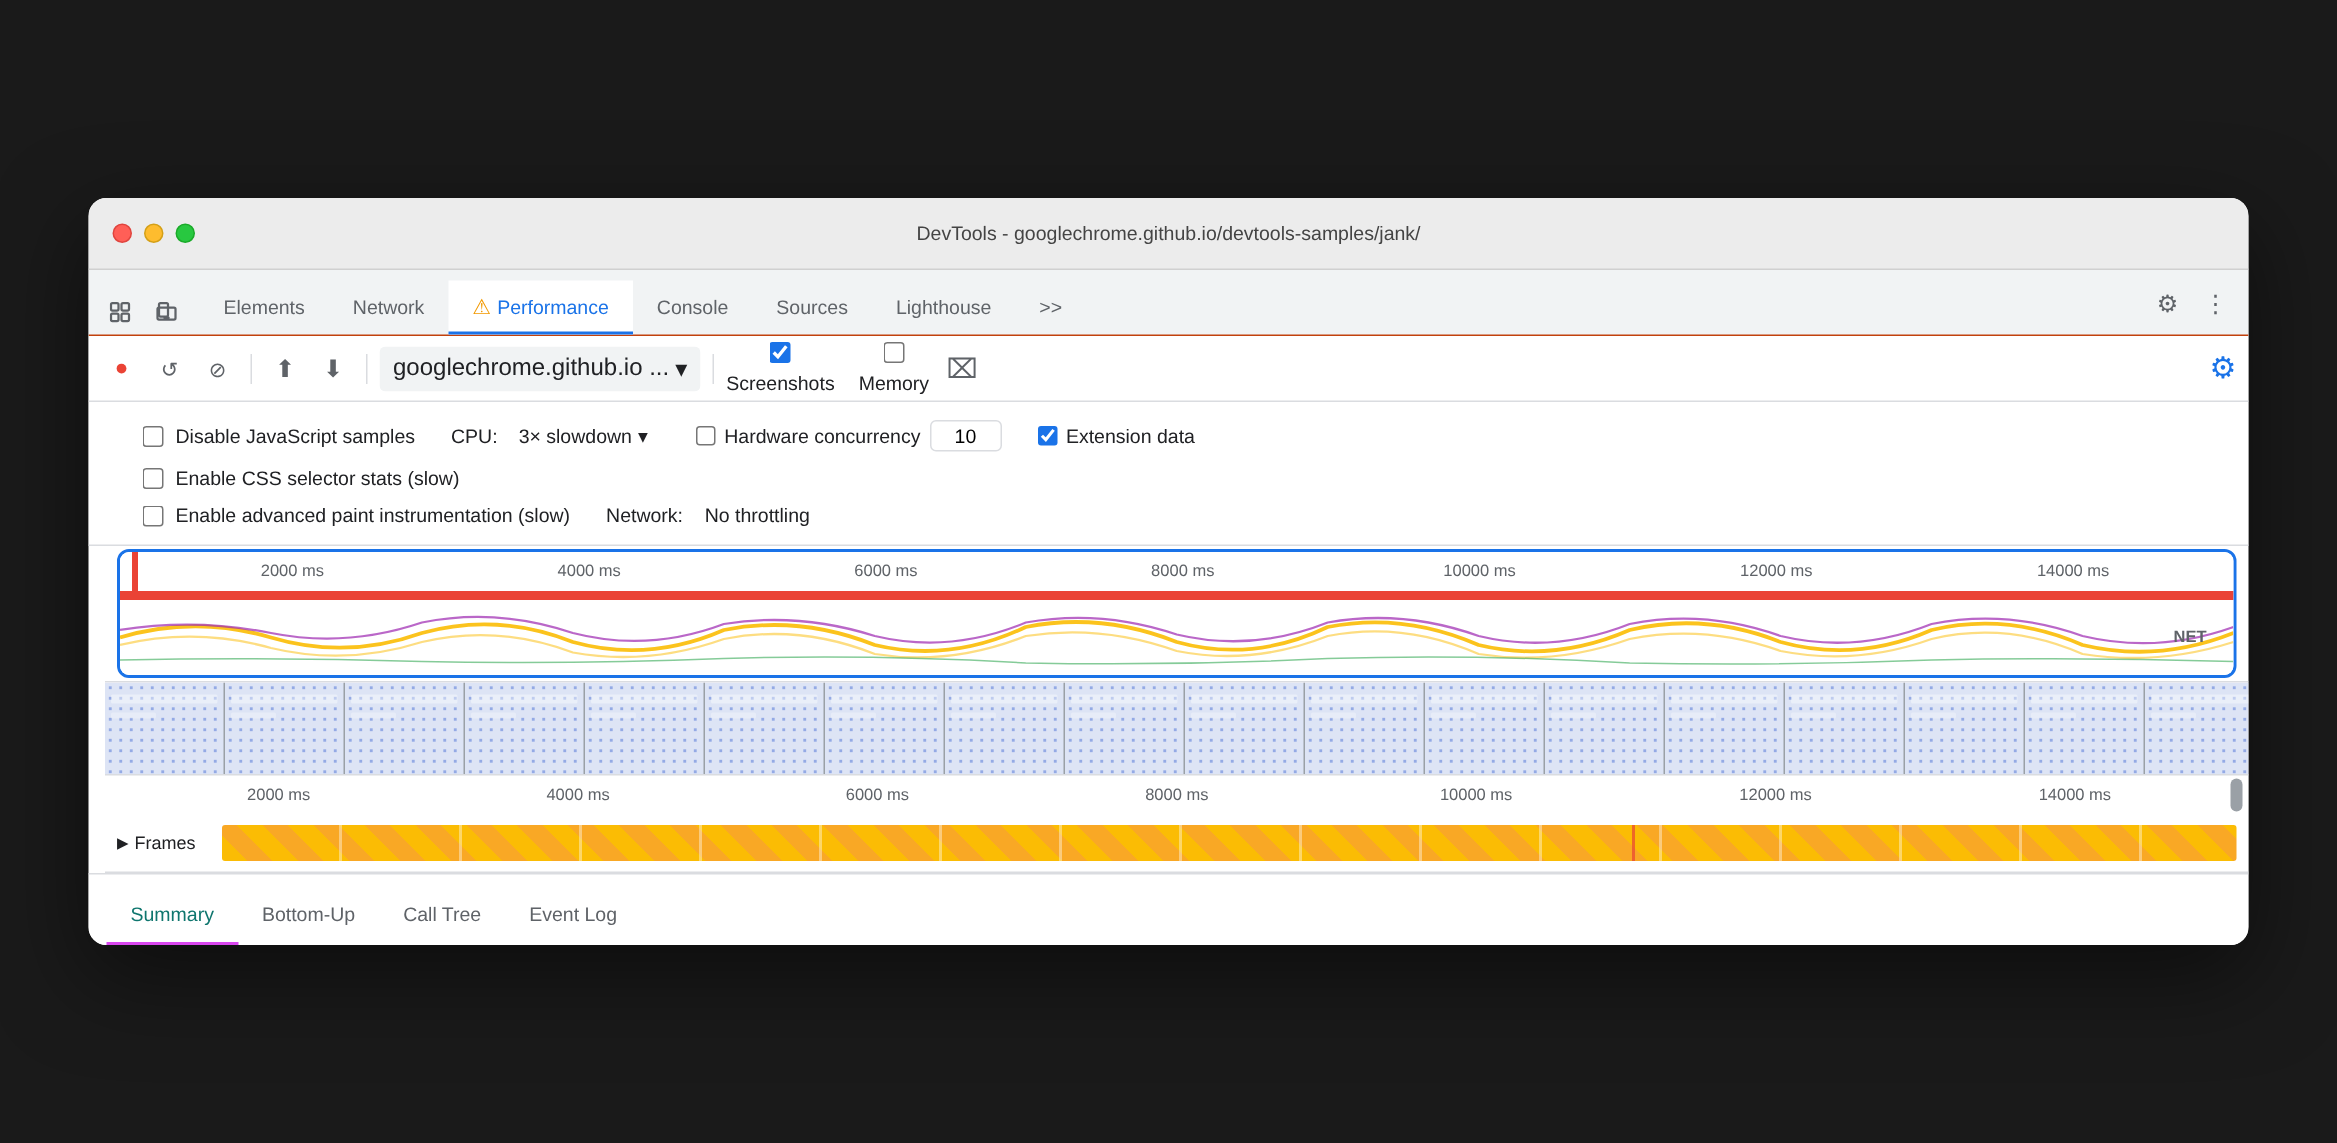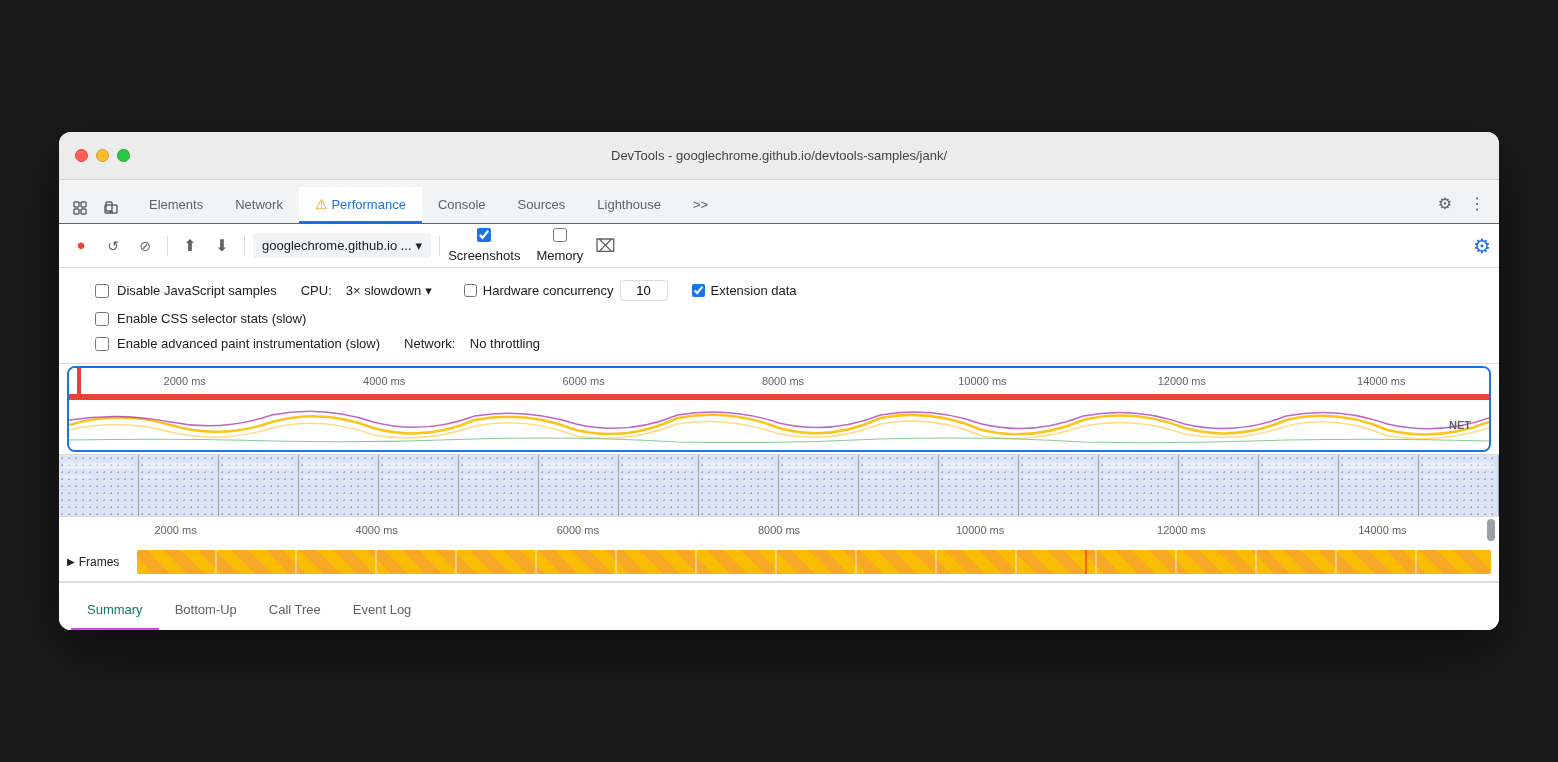--- a/index.html
+++ b/index.html
@@ -138,21 +138,21 @@
       background: #dadce0;
       margin: 0 4px;
     }
     .url-select {
       display: flex;
       align-items: center;
       gap: 4px;
       padding: 4px 8px;
       background: #f1f3f4;
       border-radius: 4px;
-      font-size: 13px;
+      font-size: 16px;
       color: #202124;
       cursor: pointer;
       border: 1px solid transparent;
     }
     .checkbox-item {
       display: flex;
       align-items: center;
       gap: 6px;
       font-size: 13px;
       color: #202124;
@@ -306,20 +306,21 @@
       height: 40px;
       display: flex;
       align-items: center;
     }
     .bottom-tab.active {
       color: #0f766e;
       border-bottom: 2px solid #d946ef;
     }
     .timeline-section {
       position: relative;
+      padding-left: 11px;
     }
   </style>
 </head>
 <body>
 
 <div class="window">
 
   <div class="title-bar">
     <div class="traffic-lights">
       <div class="traffic-light tl-red"></div>

